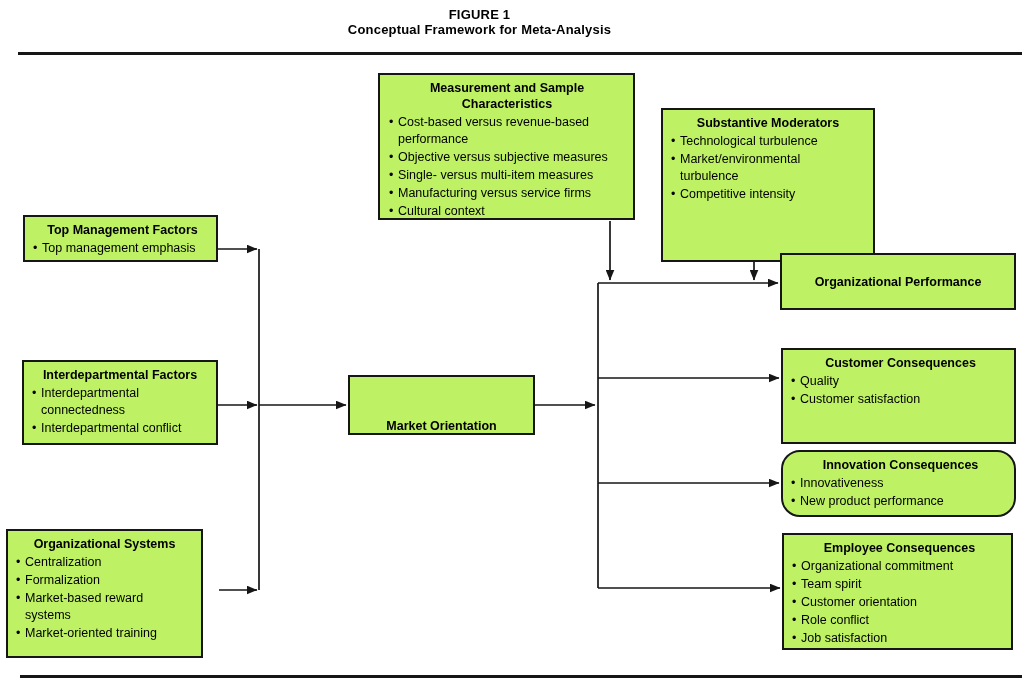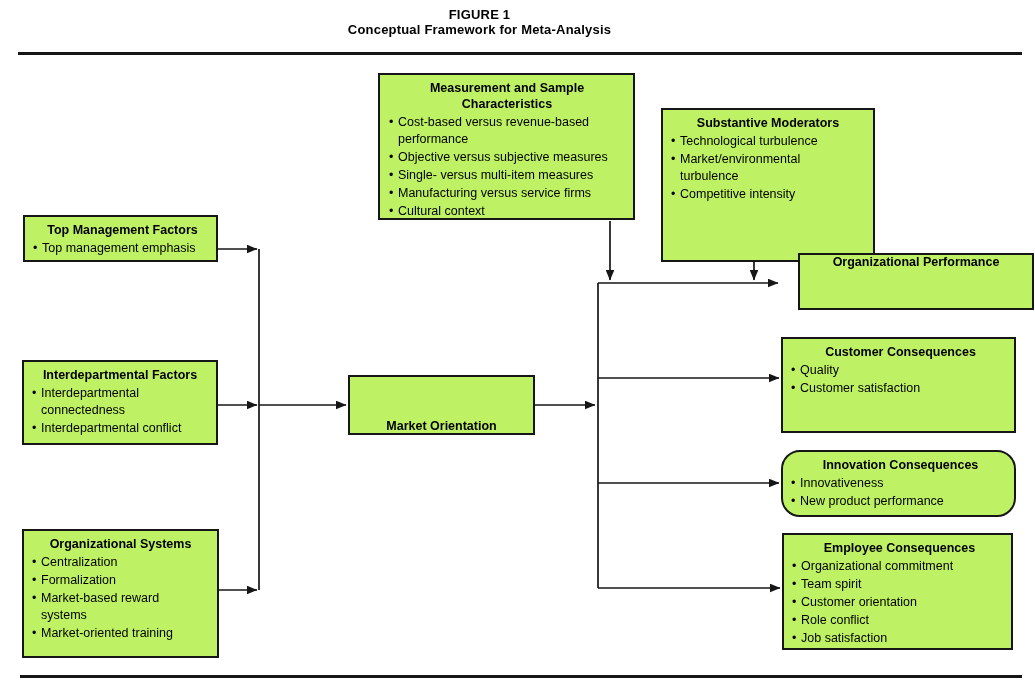--- a/index.html
+++ b/index.html
@@ -30,28 +30,28 @@
   }
   .bullet::before{content:"\2022";position:absolute;left:0;top:0;}
   
   #box-measurement{left:378px;top:73px;width:257px;height:147px;padding:0 8px 0 9px;}
   #box-measurement .box-title{padding-left:12px;padding-right:12px;}
   #box-substantive{left:661px;top:88px;width:214px;height:154px;padding:0 28px 0 8px;margin-top:20px;}
   #box-substantive .box-title{margin:0 -24px 0 -4px;}
   #box-top-management{left:23px;top:215px;width:195px;height:47px;padding:0 4px 0 8px;}
   #box-interdepartmental{left:22px;top:360px;width:196px;height:85px;padding:0 18px 8px 8px;}
   #box-interdepartmental .box-title{margin:0 -14px 0 -4px;}
-  #box-org-systems{left:22px;top:529px;width:197px;height:129px;padding:0 26px 0 8px;}
+  #box-org-systems{left:6px;top:529px;width:197px;height:129px;padding:0 26px 0 8px;}
   #box-org-systems .box-title{margin:0 -22px 0 -4px;}
   #box-market-orientation{left:348px;top:375px;width:187px;height:60px;
     display:flex;align-items:flex-end;justify-content:center;}
   #box-org-performance{left:780px;top:253px;width:236px;height:57px;
-    display:flex;justify-content:center;margin-left:18px;}
+    display:flex;align-items:center;justify-content:center;}
   .center-label{font-weight:bold;font-size:12.5px;text-align:center;}
-  #box-customer{left:781px;top:337px;width:235px;height:96px;padding:0 4px 0 8px;}
+  #box-customer{left:781px;top:348px;width:235px;height:96px;padding:0 4px 0 8px;}
   #box-innovation{left:781px;top:450px;width:235px;height:67px;padding:0 4px 0 8px;border-radius:19px;}
   #box-employee{left:782px;top:533px;width:231px;height:117px;padding:0 4px 12px 8px;}
 </style>
 </head>
 <body>
 
 <div class="fig-title">
   <div>FIGURE 1</div>
   <div>Conceptual Framework for Meta-Analysis</div>
 </div>

